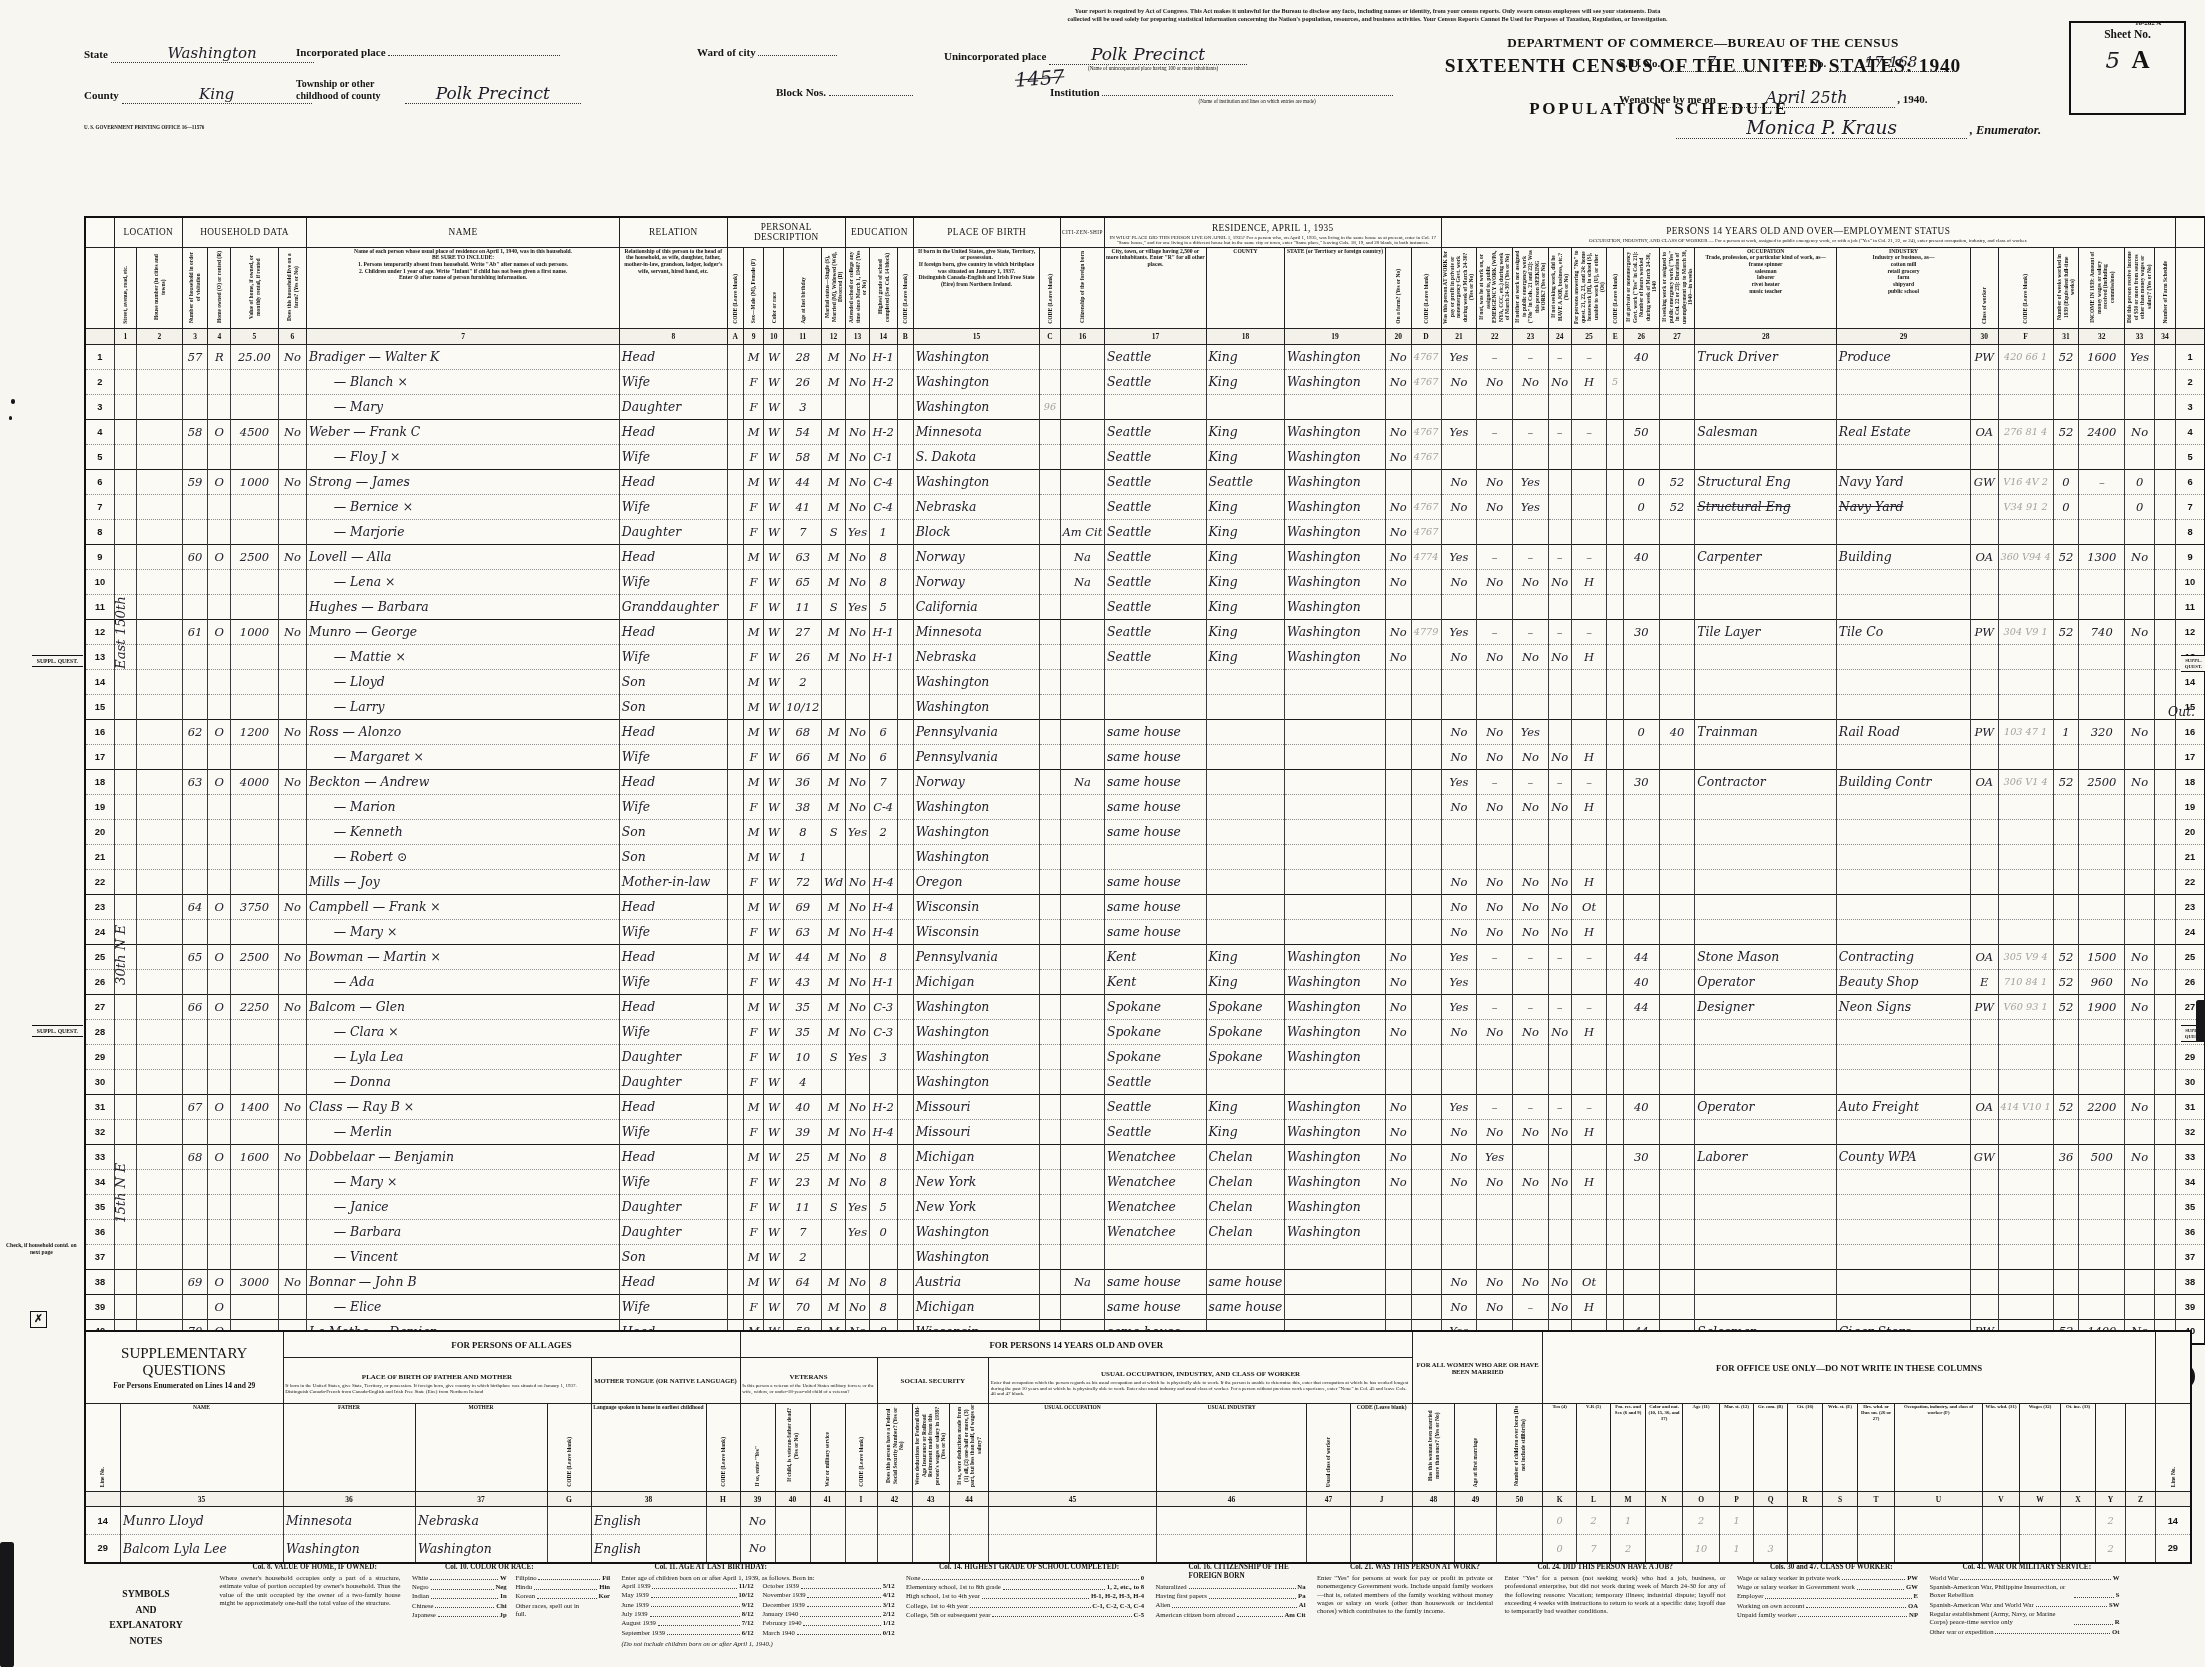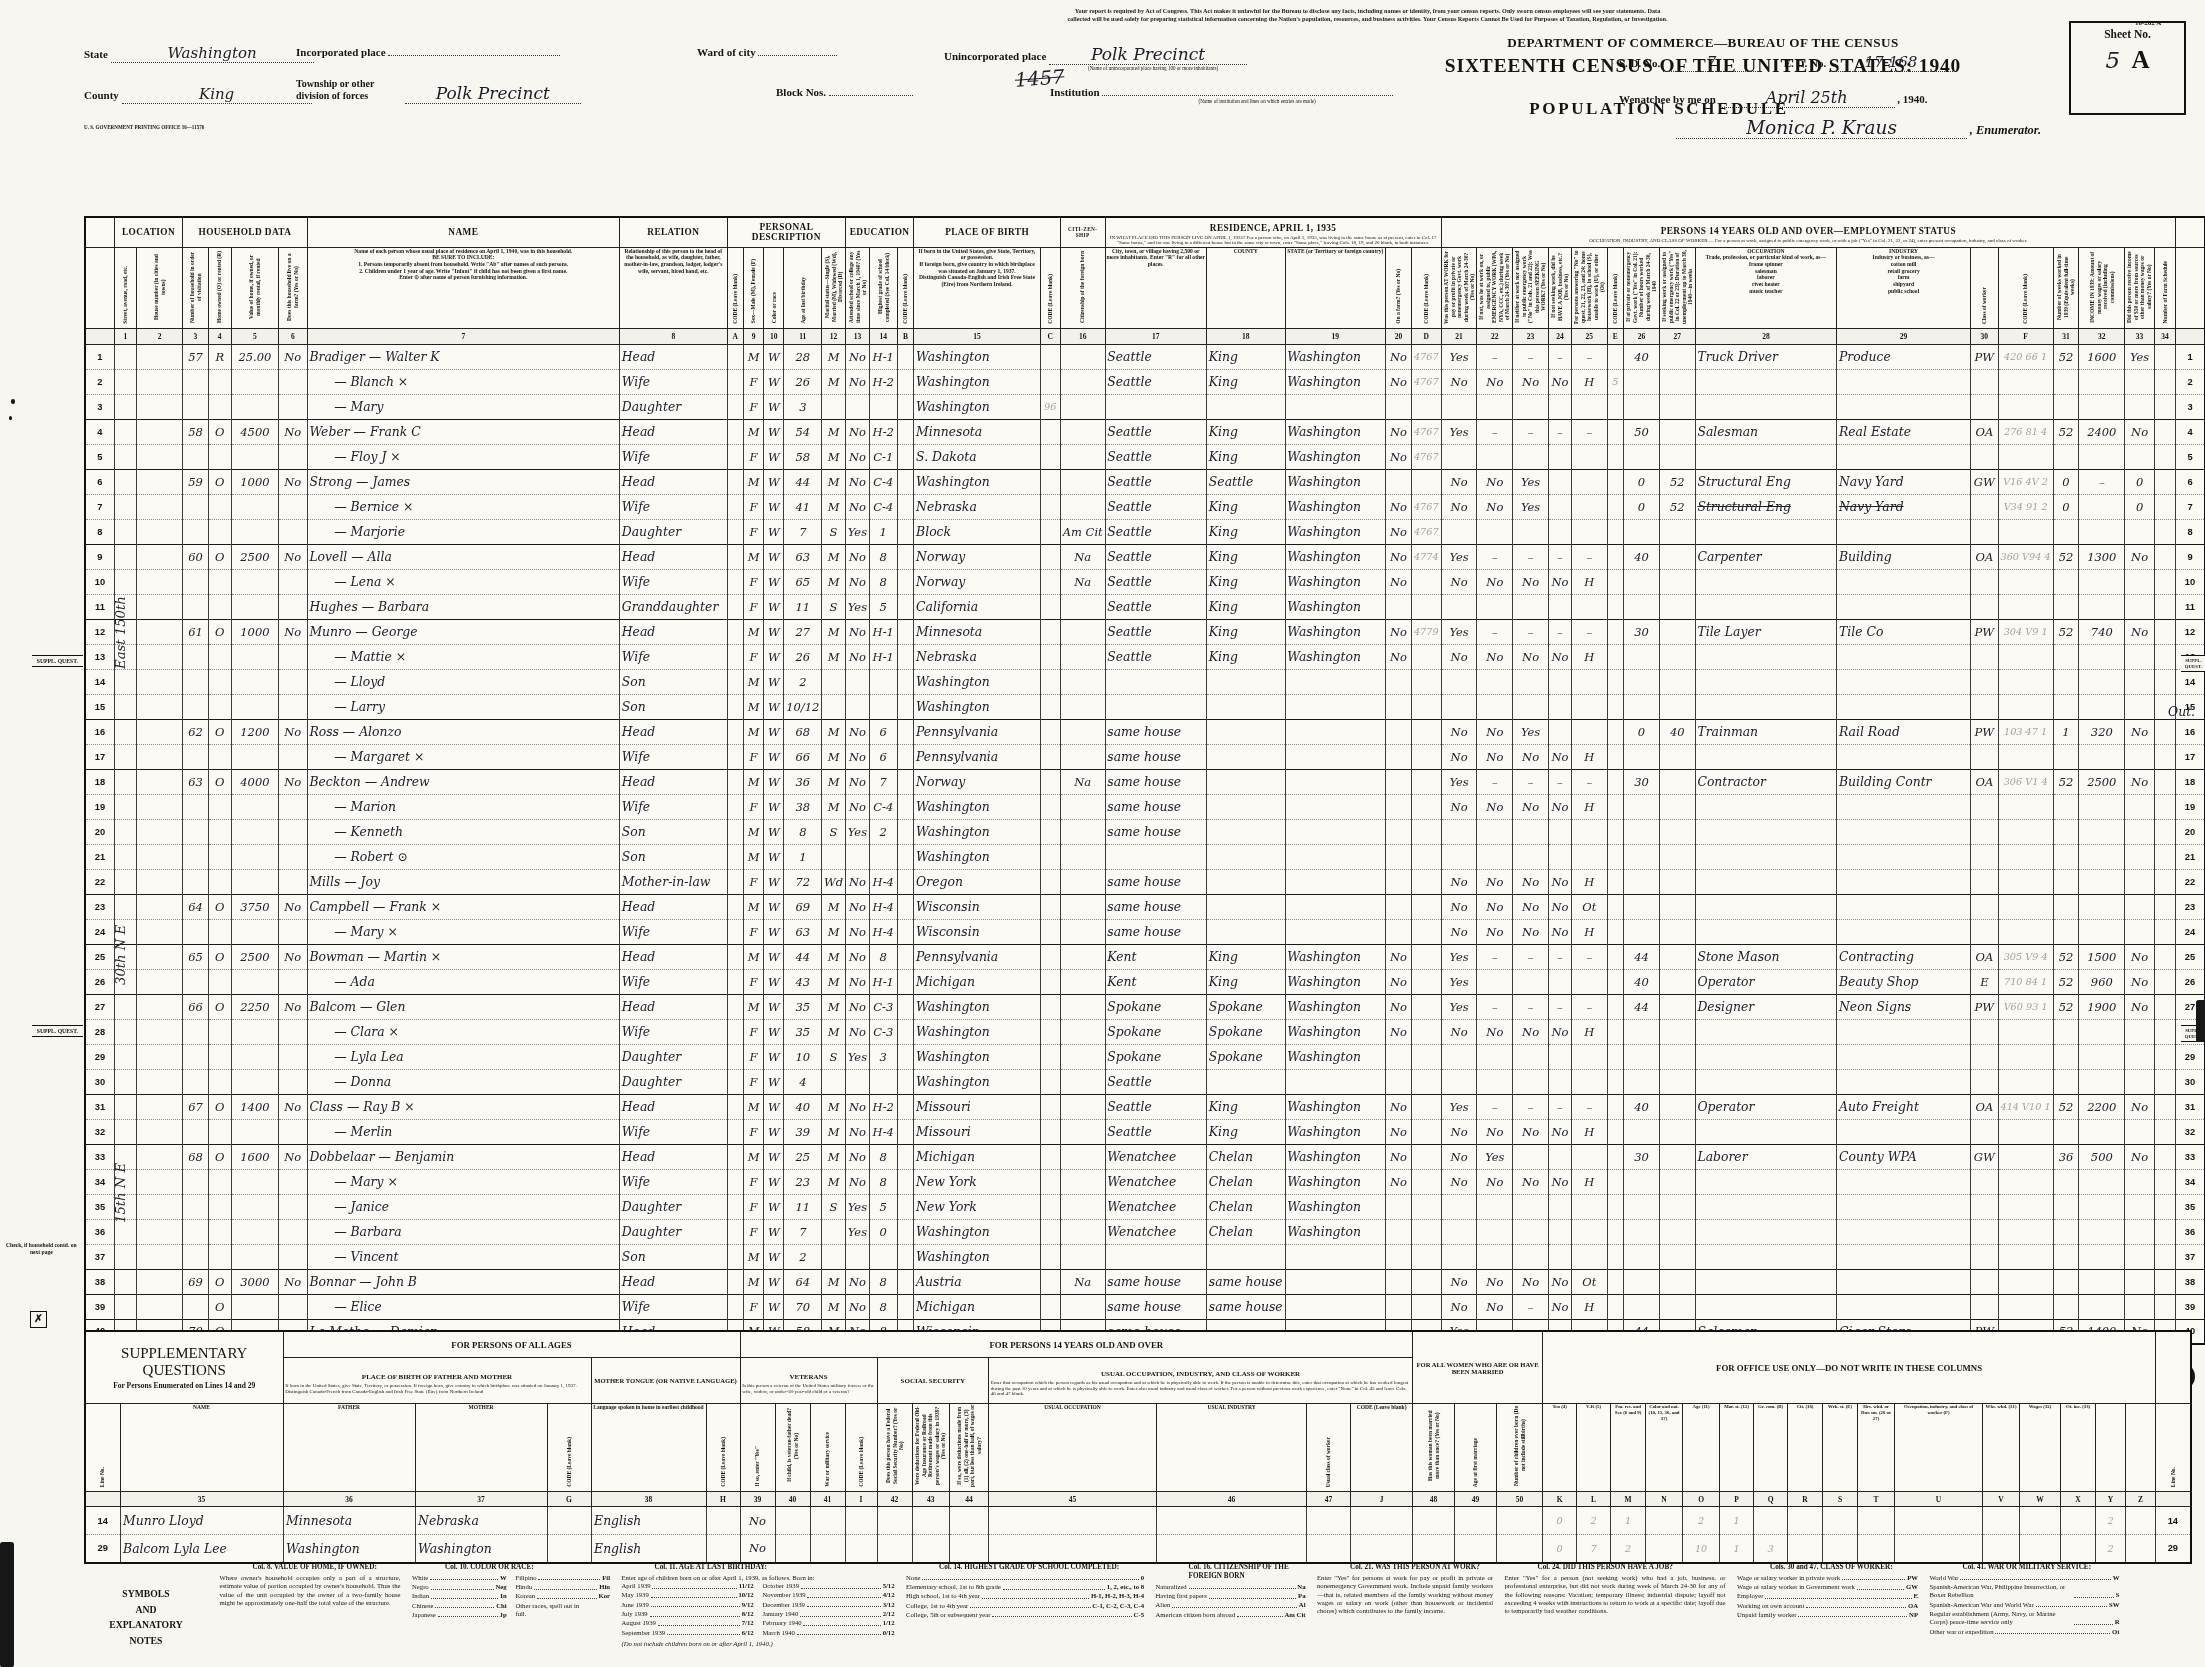--- a/index.html
+++ b/index.html
@@ -20,21 +20,21 @@
   .hwv{font-family:"DejaVu Serif",serif;font-style:italic;font-size:15px;color:#1d1d27;font-weight:normal;}
   .cap{font-size:5.1px;font-weight:normal;}
   #sheetbox{left:2069px;top:21px;width:113px;height:90px;border:2.6px solid #111;text-align:center;}
   #sheetbox .sl{font-size:11.5px;font-weight:bold;margin-top:5.3px;}
   #sheetbox .sv{font-size:23px;margin-top:5.3px;}
   #sheetbox .sv b{font-family:"Liberation Serif",serif;font-style:normal;font-size:25px;}
   
   table{border-collapse:collapse;table-layout:fixed;background:#fbfaf5;}
   #mt{left:84px;top:216px;position:absolute;border:2.2px solid #111;}
   #mt th{border:0.9px solid #222;padding:0 0.9px;overflow:hidden;}
-  #mt .grp{font-size:9.3px;font-weight:bold;letter-spacing:0.4px;margin-top:32px;}
+  #mt .grp{font-size:9.3px;font-weight:normal;letter-spacing:0.4px;margin-top:32px;}
   #mt .grpnote{font-size:5px;font-weight:normal;line-height:1.1;display:block;}
   #mt .lbl{font-size:5.6px;font-weight:bold;line-height:1.2;vertical-align:top;text-align:center;}
   #mt .rot{vertical-align:bottom;text-align:center;}
   #mt .rot span{display:inline-block;writing-mode:vertical-rl;transform:rotate(180deg);max-height:74px;font-size:5.5px;font-weight:bold;line-height:1.2;white-space:normal;}
   #mt .cnum{font-size:7.5px;font-weight:bold;text-align:center;height:15px;background:#f3f1e9;}
   #mt td{border-left:0.9px solid #3c3c3c;border-right:0.9px solid #3c3c3c;border-top:0.9px dotted #8d8d8d;border-bottom:0.9px dotted #8d8d8d;padding:0 1.8px;overflow:hidden;white-space:nowrap;}
   #mt tbody tr{height:25px;}
   #mt tbody tr.nh td{border-top:1.6px solid #1a1a1a;}
   .hw{font-family:"DejaVu Serif",serif;font-style:italic;font-size:11.5px;color:#20202c;text-align:center;}
   .hwl{font-family:"DejaVu Serif",serif;font-style:italic;font-size:12.4px;color:#20202c;text-align:left;}
@@ -97,21 +97,21 @@
   <span class="lab">County</span>
   <span class="dots" style="width:190px;text-align:center;"><span class="hwv">King</span></span>
 </div>
 <div class="abs" style="left:84px;top:124px;font-size:5.1px;font-weight:bold;">U. S. GOVERNMENT PRINTING OFFICE   16—11576</div>
 
 <div class="abs fld" style="left:296px;top:46px;text-align:right;">
   <span class="lab">Incorporated place</span>
   <span class="dots" style="width:172px;"></span>
 </div>
 <div class="abs fld" style="left:296px;top:78px;width:371px;">
-  <span class="lab" style="display:inline-block;width:106px;font-size:10px;line-height:1.15;">Township or other division of forces</span>
+  <span class="lab" style="display:inline-block;width:106px;font-size:10px;line-height:1.15;">Township or other childhood of county</span>
   <span class="dots" style="width:176px;text-align:center;"><span class="hwv" style="font-size:17px;">Polk Precinct</span></span>
 </div>
 <div class="abs fld" style="left:697px;top:46px;">
   <span class="lab">Ward of city</span>
   <span class="dots" style="width:79px;"></span>
 </div>
 <div class="abs fld" style="left:776px;top:86px;">
   <span class="lab">Block Nos.</span>
   <span class="dots" style="width:84px;"></span>
 </div>

